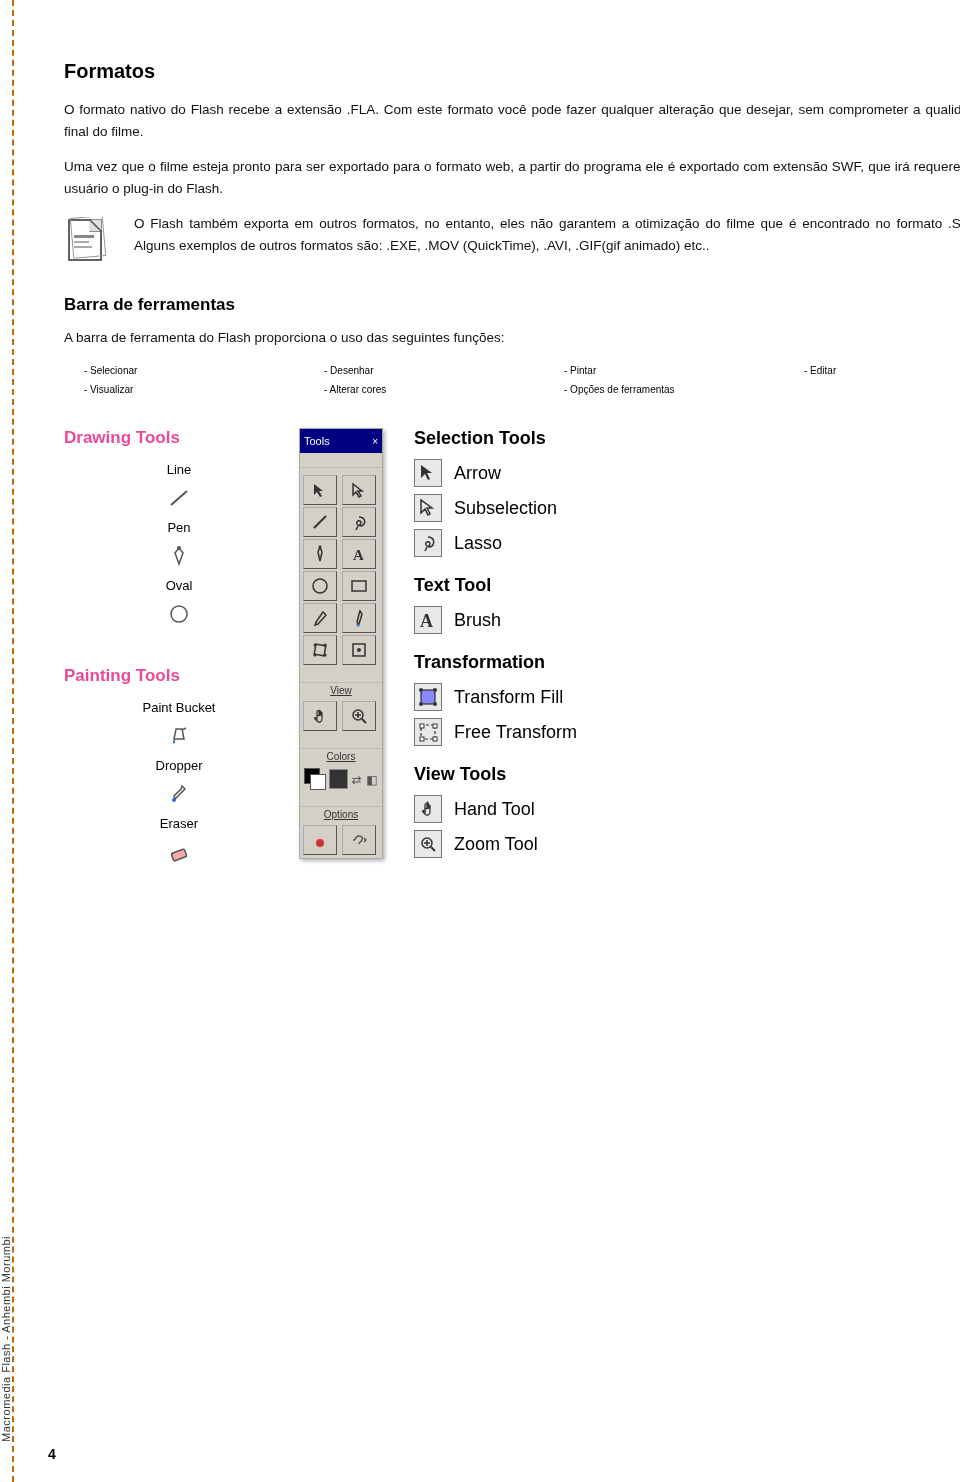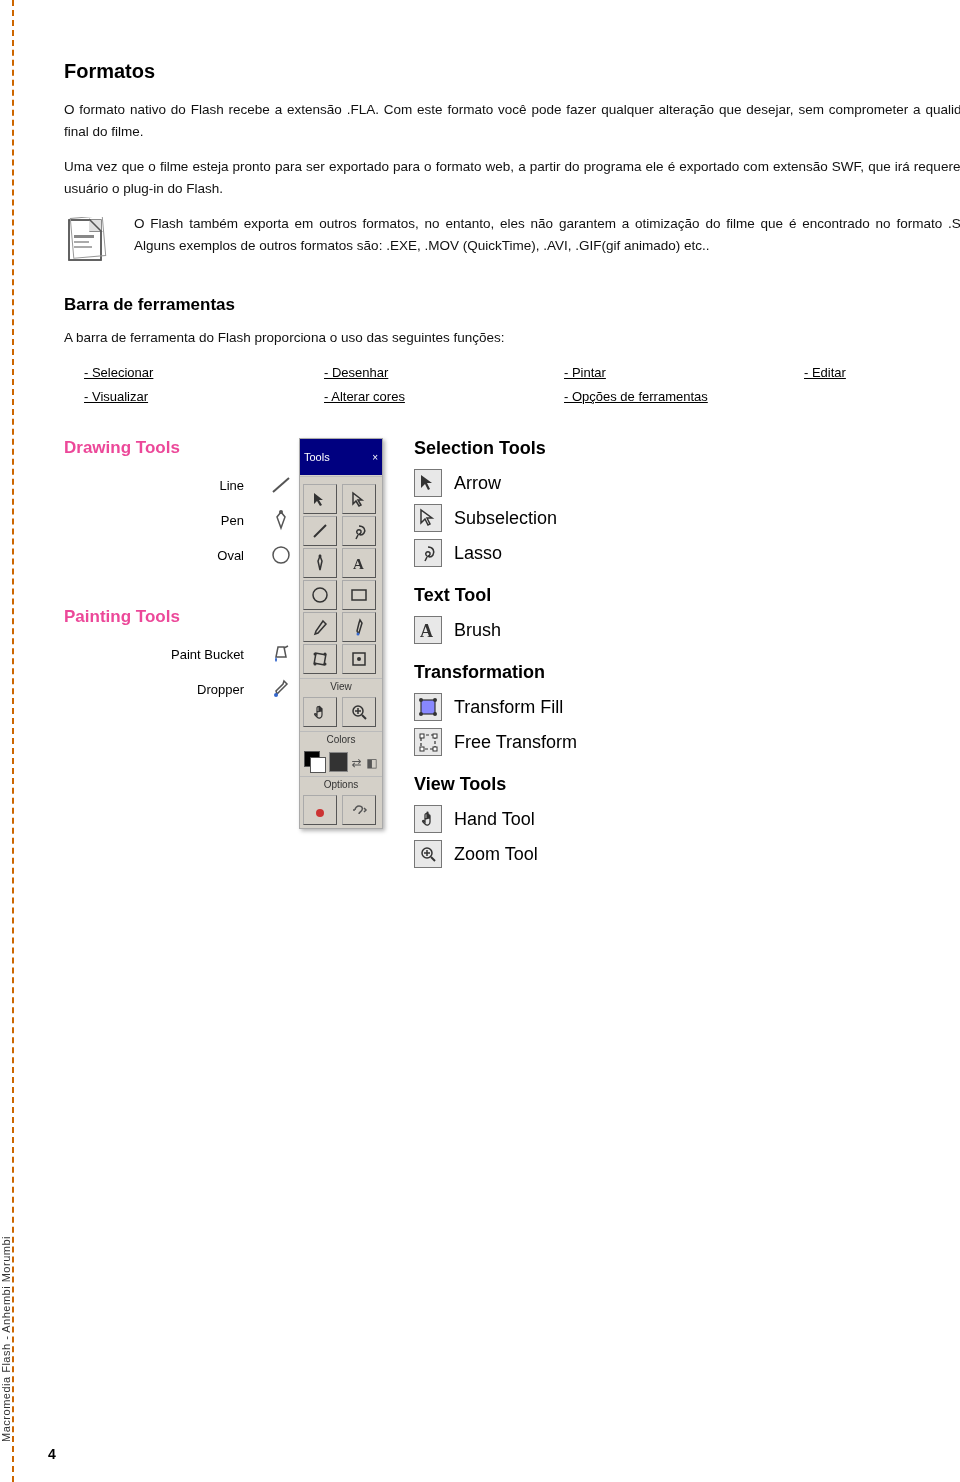--- a/index.html
+++ b/index.html
@@ -112,22 +112,21 @@
     }
 
     .list-row {
       display: flex;
       gap: 60px;
       margin-bottom: 2px;
     }
 
     .list-item {
       width: 180px;
-      font-size: 13px;
-      text-decoration: underline;
+      font-size: 10px;
     }
 
     .panel-title {
       font-size: 17px;
       font-weight: bold;
       color: #ec4899;
       margin-bottom: 14px;
     }
 
     .tools-main-layout {
@@ -151,21 +150,22 @@
       flex: 1;
       margin-left: 15px;
     }
 
     
     .dtool-row {
       display: flex;
       align-items: center;
       margin-bottom: 9px;
       justify-content: flex-end;
-      gap: 24px;
+      gap: 8px;
+      flex-direction: column;
     }
 
     .dtool-label {
       font-size: 13px;
       color: #000;
     }
 
     .dtool-icon {
       width: 26px;
       height: 26px;
@@ -178,21 +178,21 @@
       border: 1px solid #aaa;
       width: 84px;
       background: #d4d0c8;
       box-shadow: 2px 2px 4px rgba(0,0,0,0.3);
     }
 
     .tb-title-bar {
       background: #000080;
       color: white;
       font-size: 11px;
-      padding: 12px 4px;
+      padding: 6px 4px;
       display: flex;
       justify-content: space-between;
       align-items: center;
     }
 
     .tb-title-text { font-size: 11px; }
     .tb-close-btn { font-size: 10px; cursor: pointer; }
 
     .tb-grid {
       display: grid;
@@ -212,21 +212,22 @@
       font-size: 15px;
       cursor: pointer;
     }
 
     .tb-section-label {
       text-align: center;
       font-size: 10px;
       color: #333;
       padding: 2px 0;
       border-top: 1px solid #bbb;
-      margin-top: 1px;
+      margin-top: 14px;
+      text-decoration: underline;
     }
 
     
     .rp-group {
       margin-bottom: 18px;
     }
 
     .rp-title {
       font-size: 18px;
       font-weight: bold;
@@ -378,20 +379,28 @@
           <div class="dtool-row">
             <span class="dtool-label">Dropper</span>
             <div class="dtool-icon">
               <svg viewBox="0 0 22 22" width="22" height="22">
                 <path d="M14 3 L17 6 L10 13 L7 16 L6 13 L13 6 Z" fill="none" stroke="#555" stroke-width="1.5"></path>
                 <circle cx="6" cy="17" r="2" fill="#3366cc"></circle>
               </svg>
             </div>
           </div>
 
+          <div class="dtool-row">
+            <span class="dtool-label">Eraser</span>
+            <div class="dtool-icon">
+              <svg viewBox="0 0 22 22" width="22" height="22">
+                <rect x="4" y="10" width="14" height="8" rx="2" fill="#f9a8a8" stroke="#555" stroke-width="1.5" transform="rotate(-20 11 14)"></rect>
+              </svg>
+            </div>
+          </div>
         </div>
       </div>
 
       <div class="mid-col">
         <div class="toolbar-wrapper">
 
           <div class="tb-title-bar">
             <span class="tb-title-text">Tools</span>
             <span class="tb-close-btn">×</span>
           </div>

